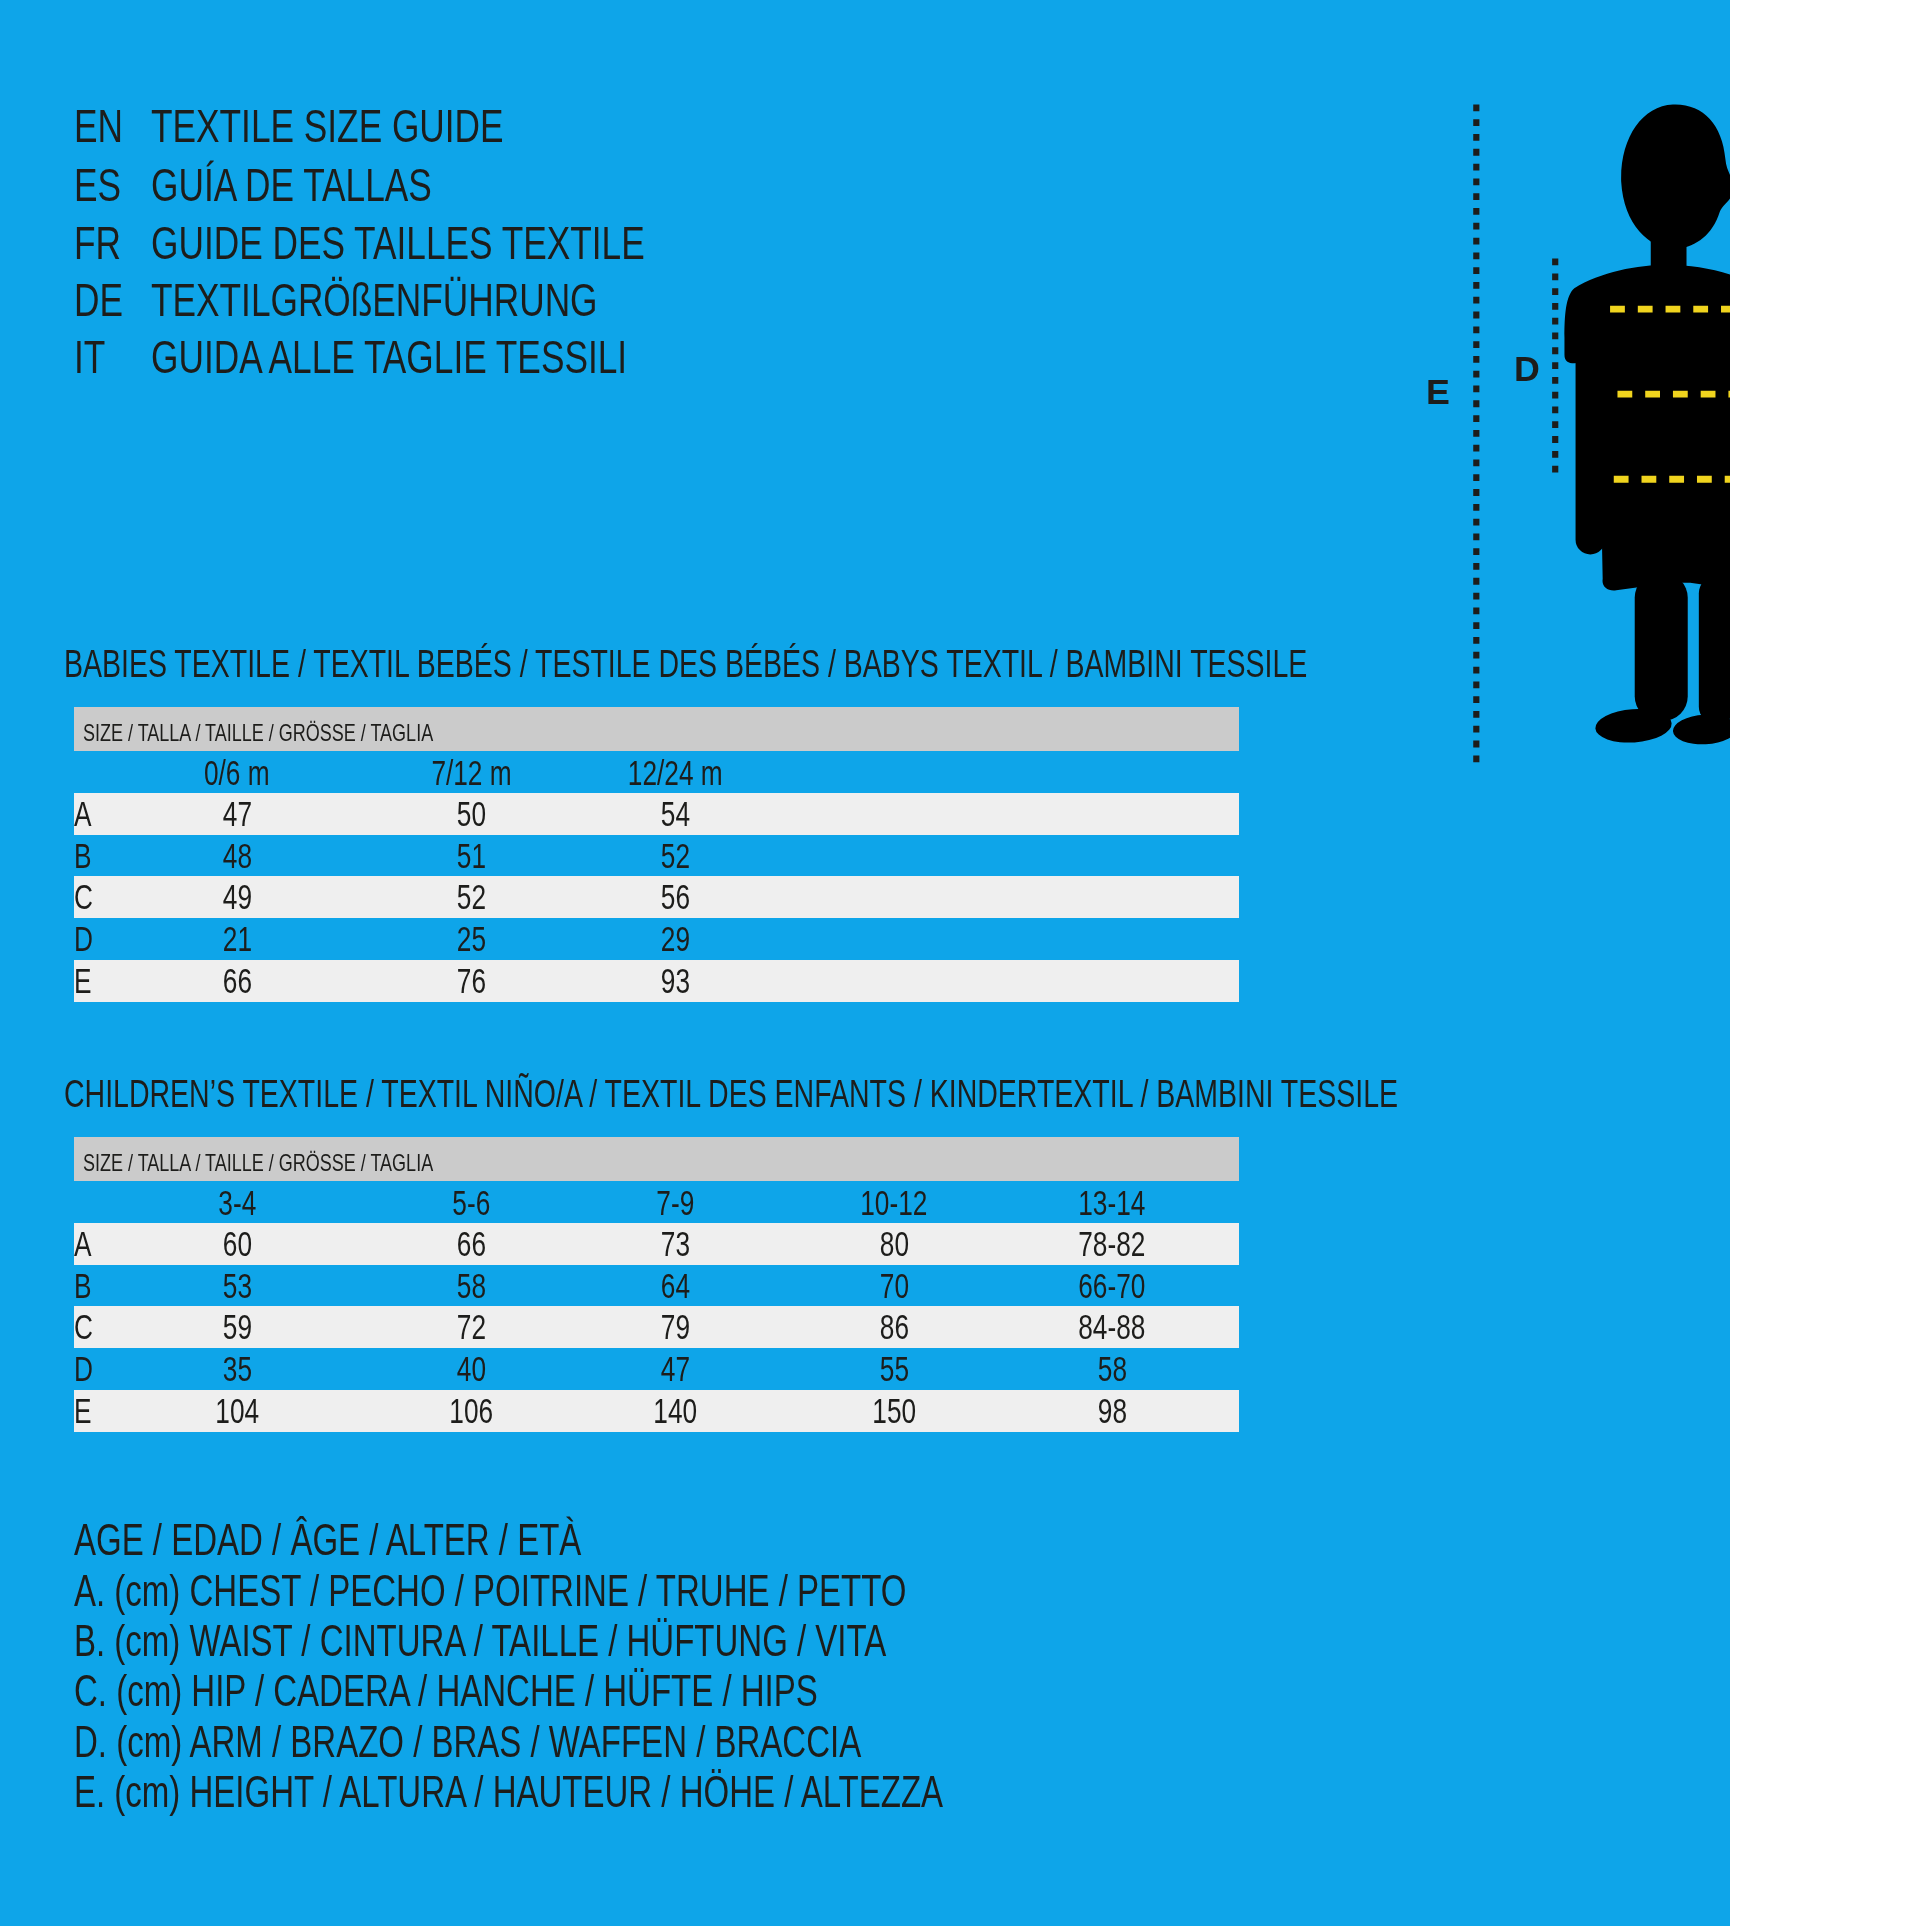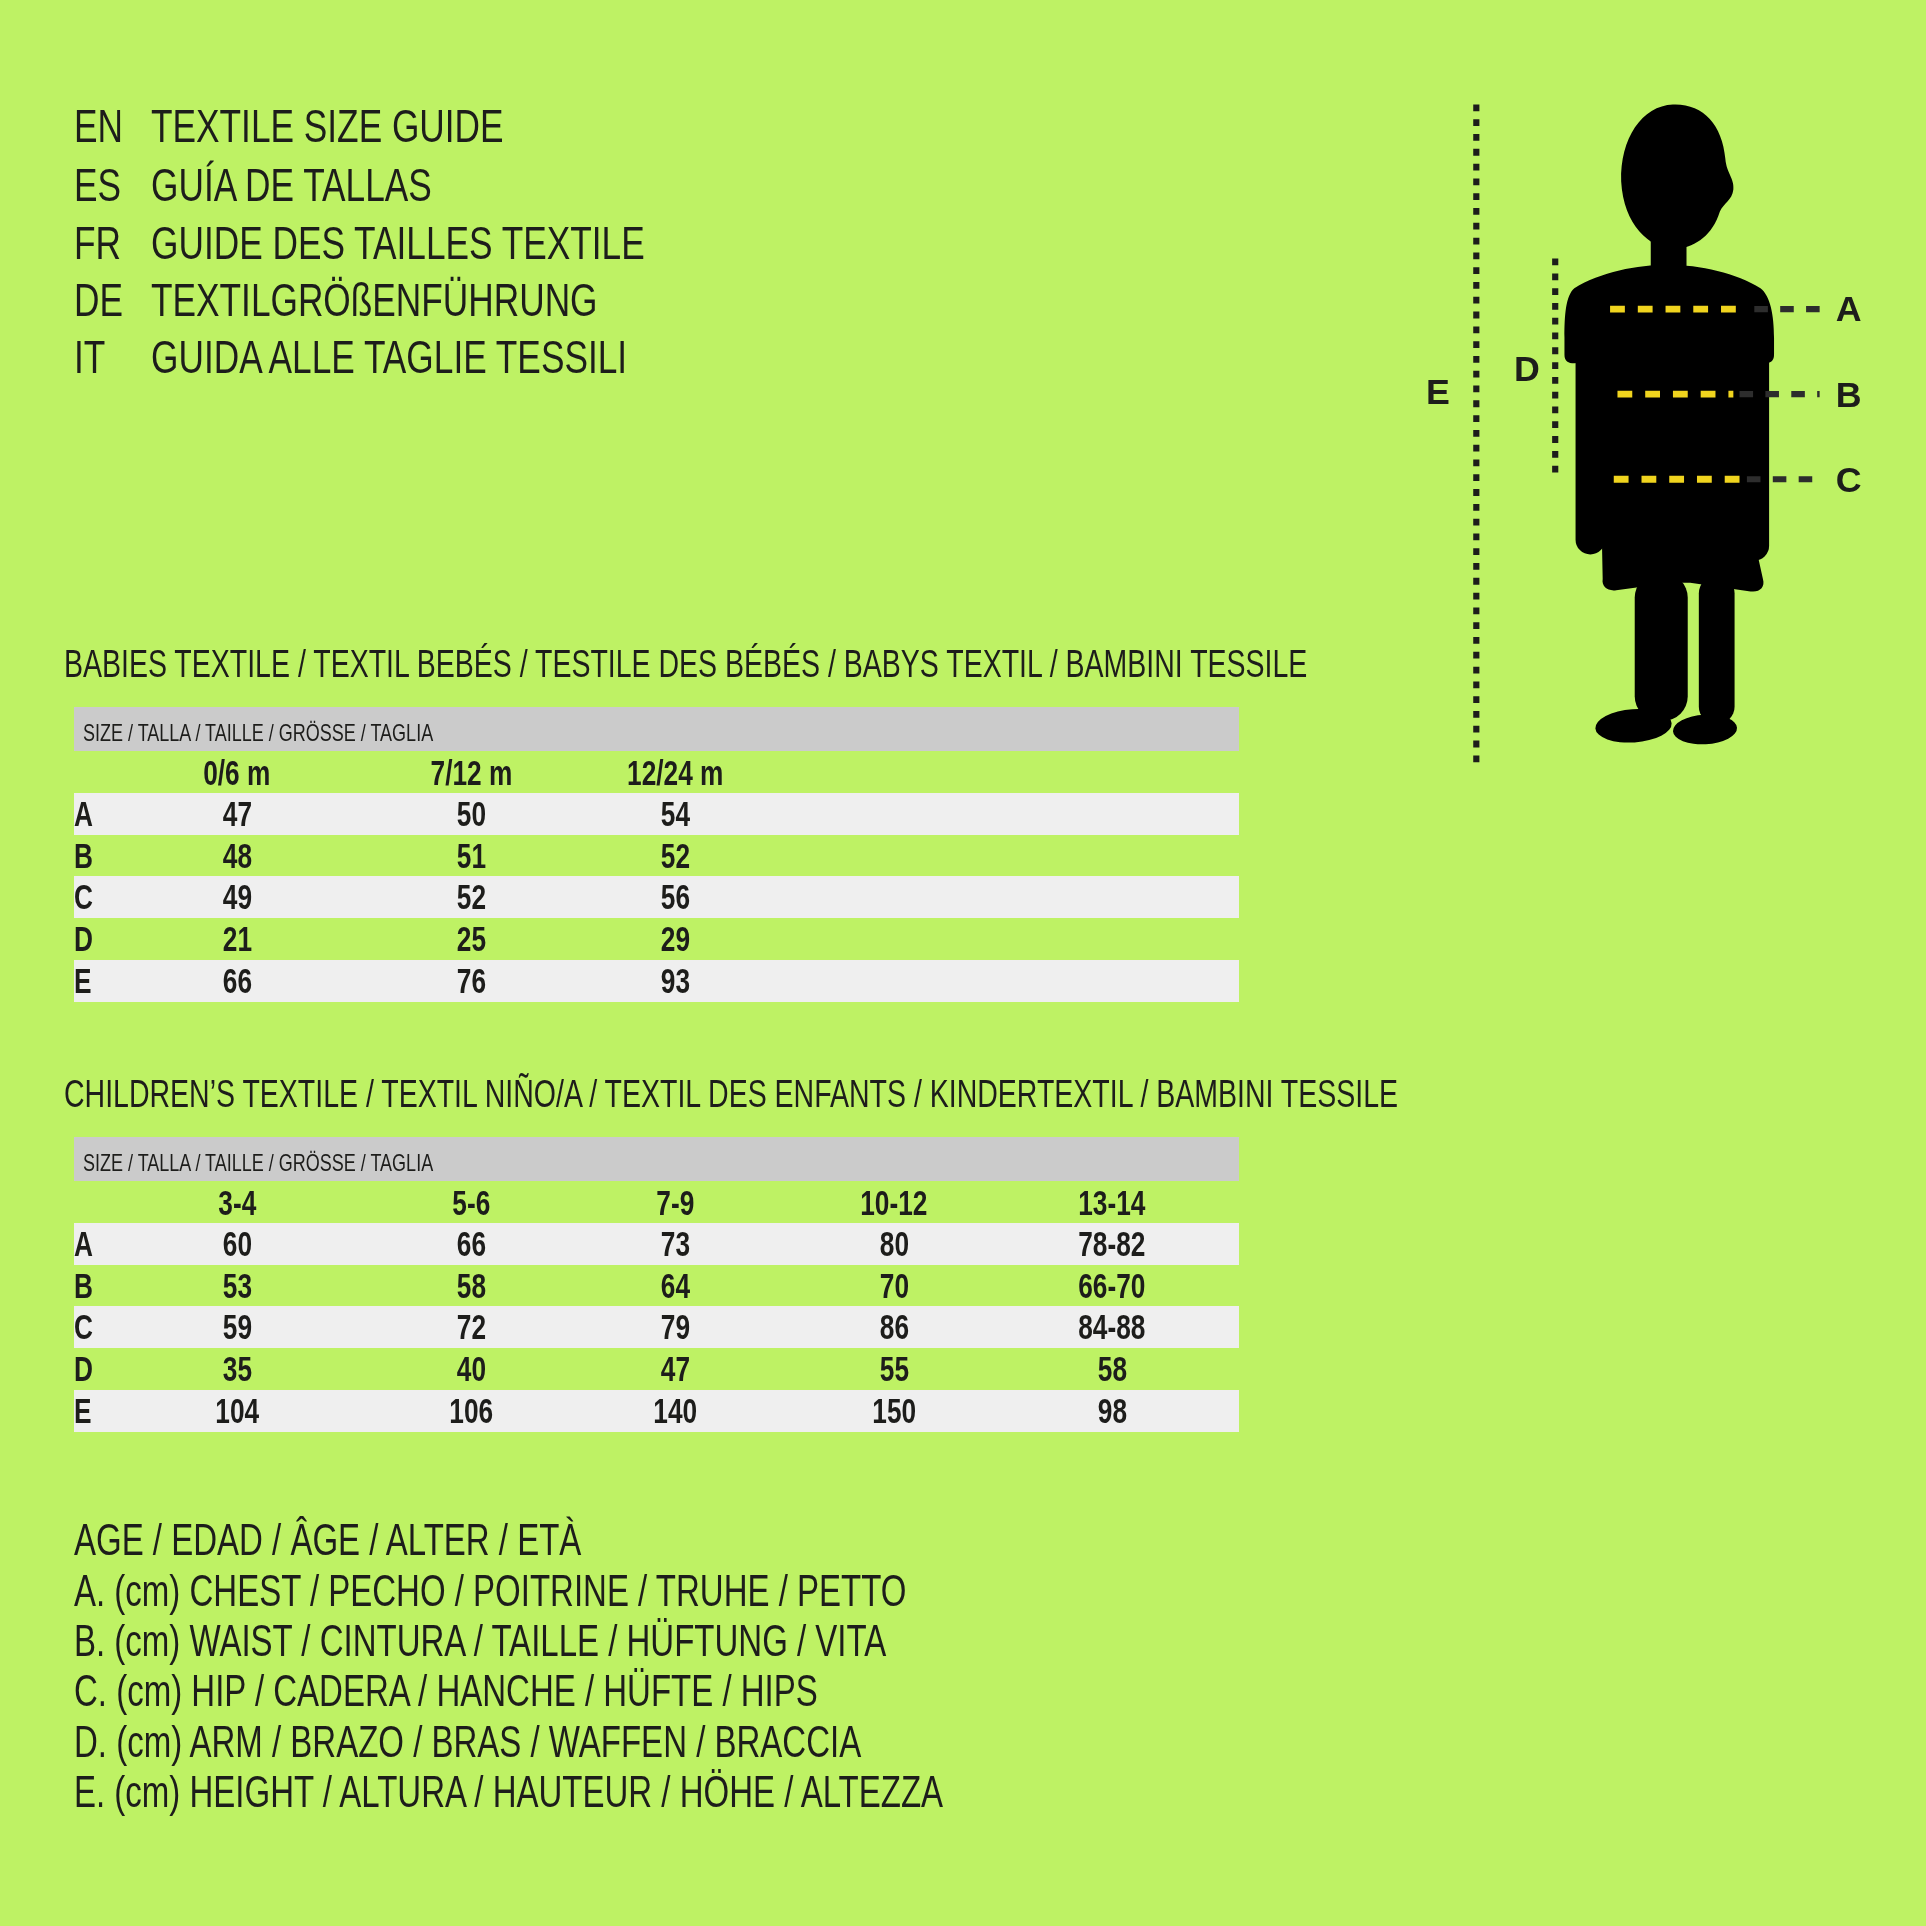--- a/index.html
+++ b/index.html
@@ -1,34 +1,34 @@
 <!DOCTYPE html>
 <html style="font-size:10px"><head>
 <meta charset="utf-8">
 <style>
   html,body{margin:0;padding:0;background:#ffffff;}
   .page{
-    position:relative;width:1926px;height:1926px;background:#bef264;overflow:hidden;
+    position:relative;width:1730px;height:1926px;background:#0ea5e9;overflow:hidden;
     font-family:"Liberation Sans", sans-serif;color:#1d1d1b;
   }
   
   .cd{display:inline-block;transform:scaleX(0.75);transform-origin:0 50%;white-space:nowrap;}
   .cdc{display:inline-block;transform:scaleX(0.75);transform-origin:50% 50%;white-space:nowrap;}
   
   .lang-row{position:absolute;left:74px;height:47px;line-height:47px;font-size:47px;}
   .lang-code{position:absolute;left:0;top:0;}
   .lang-title{position:absolute;left:77px;top:0;}
   
   .sec-title{position:absolute;left:64px;height:47px;line-height:47px;font-size:38px;}
   
   .size-bar{position:absolute;left:74px;width:1165px;height:44px;background:#cbcbcb;}
   .size-bar .txt{position:absolute;left:8.6px;top:4px;height:44px;line-height:44px;font-size:24px;}
   
   .grid{position:absolute;left:74px;width:1165px;}
-  .g-row{position:absolute;left:0;width:1165px;font-weight:bold;}
+  .g-row{position:absolute;left:0;width:1165px;}
   .g-row.h66{height:41px;}
   .g-row.h68{height:42px;}
   .stripe{background:#efefef;}
   .cell{position:absolute;top:0;height:100%;display:flex;align-items:center;justify-content:center;font-size:35px;}
   .rowlab{position:absolute;left:0;top:0;height:100%;width:55px;display:flex;align-items:center;font-size:35px;}
   .c0{left:52px;width:222px;}
   .c1{left:286px;width:222px;}
   .c2{left:490px;width:222px;}
   .c3{left:709px;width:222px;}
   .c4{left:927px;width:222px;}

